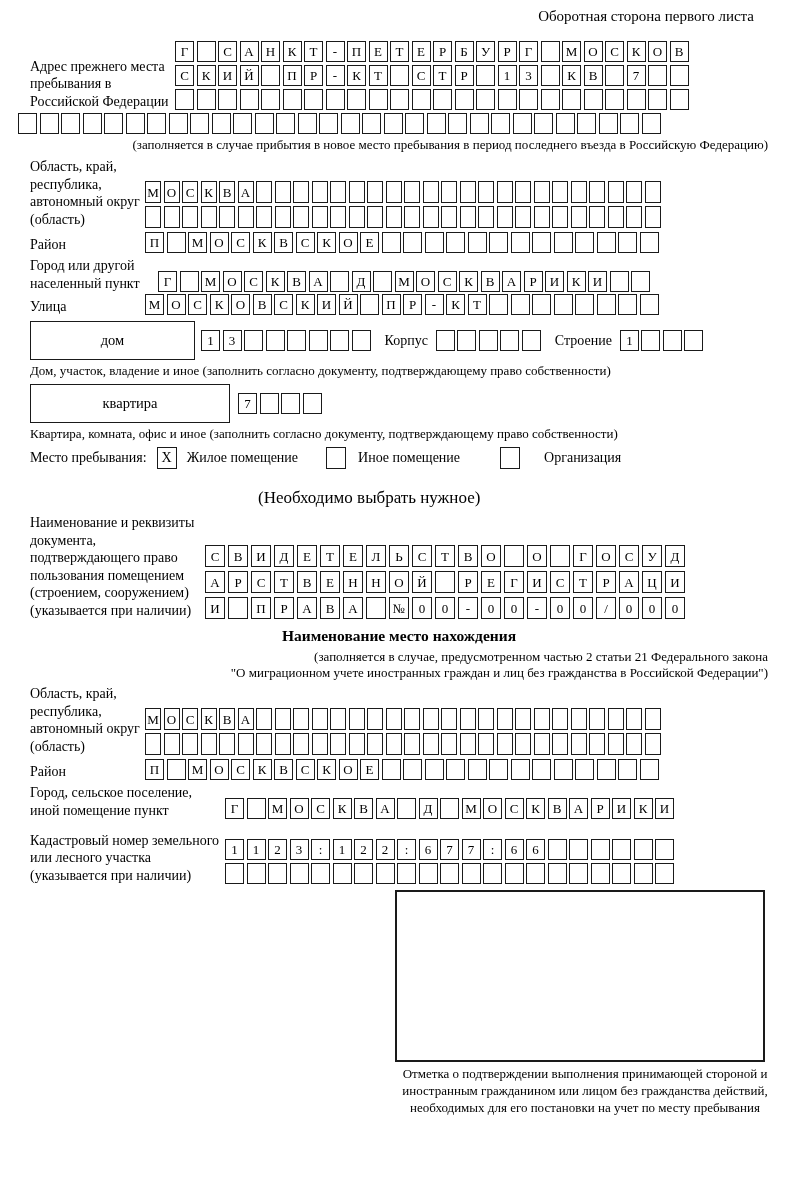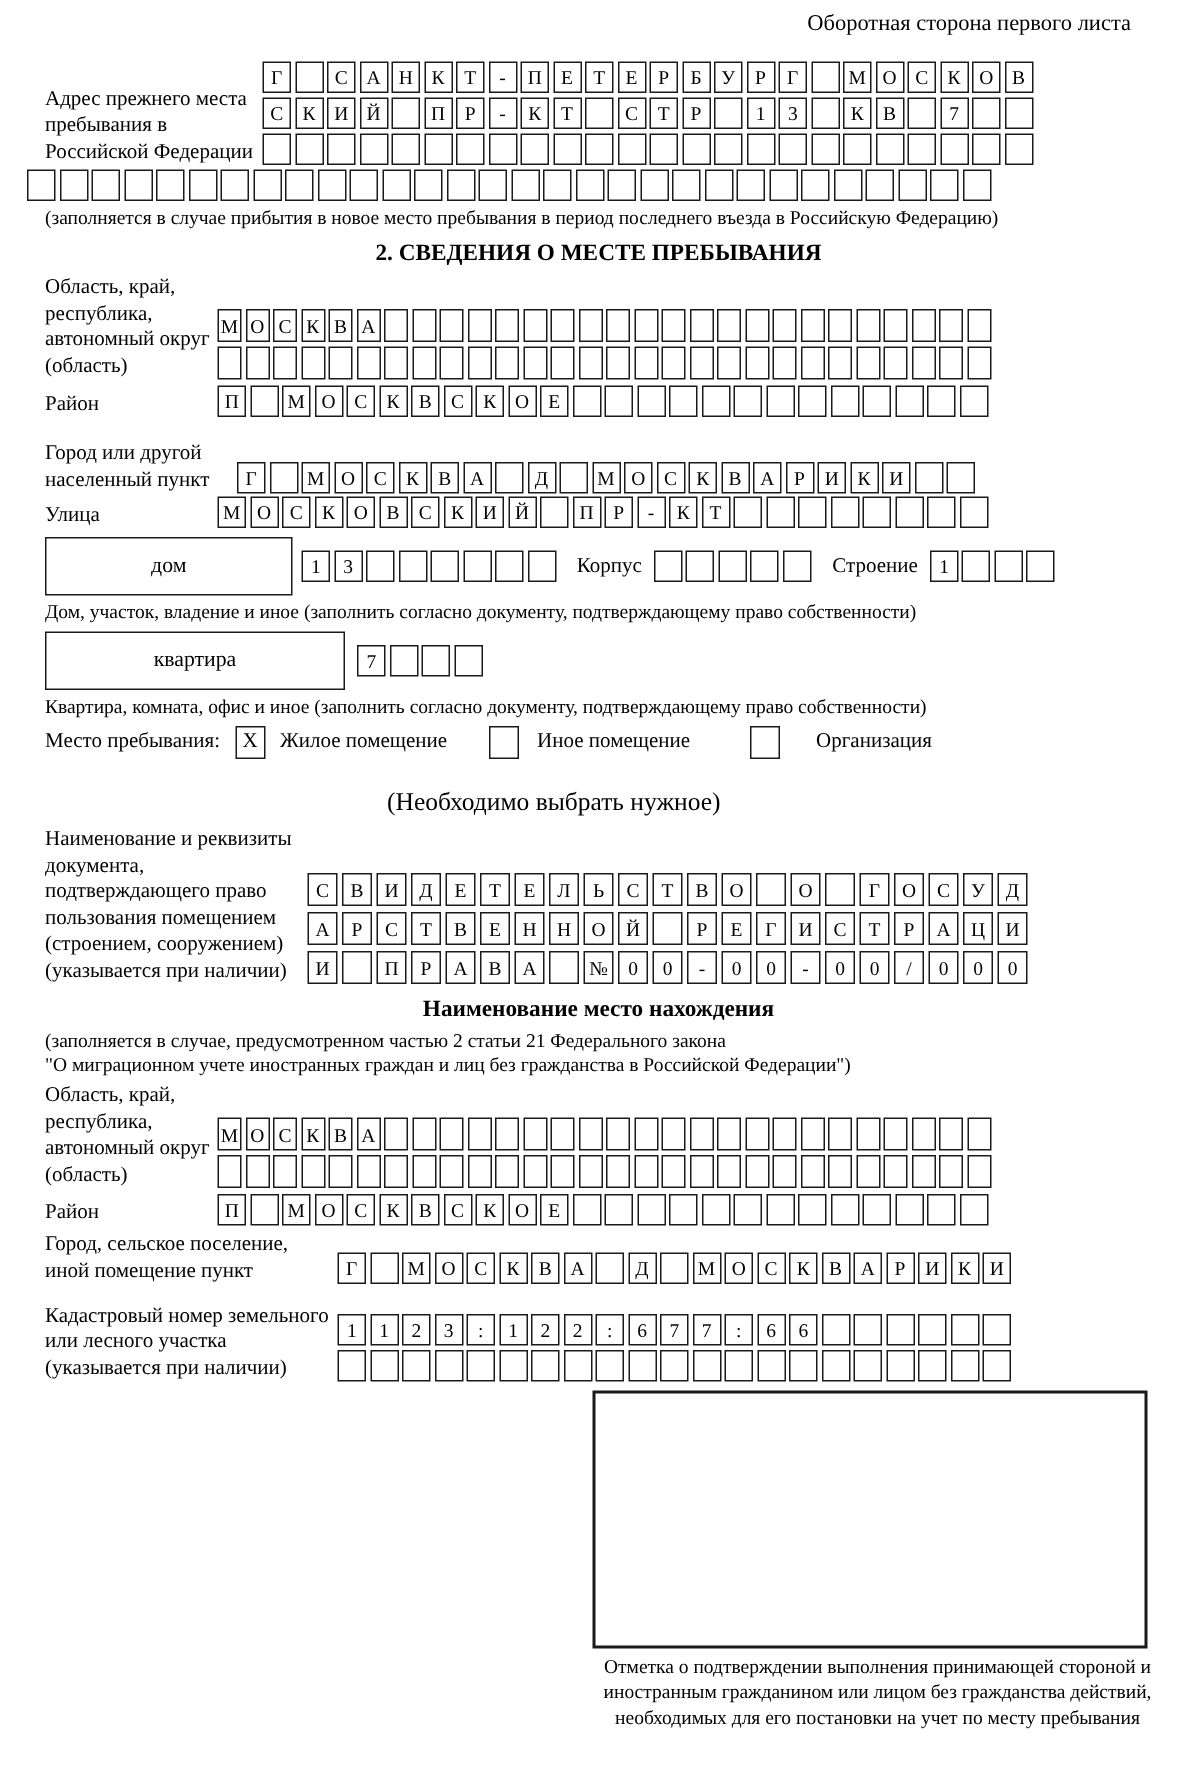--- a/index.html
+++ b/index.html
@@ -9,21 +9,21 @@
   .hdr{text-align:right;font-size:15px;padding-right:14px}
   .frow{display:flex;align-items:flex-end}
   .hrow{display:flex;align-items:center}
   .flabel{font-size:14px;line-height:1.25;flex:0 0 auto}
   .col{display:flex;flex-direction:column;gap:3px}
   .cells{display:flex;gap:2.5px;flex-wrap:nowrap}
   .cells .cell{flex:0 0 auto;width:19px;height:21px;border:1.5px solid #1a1a1a;display:flex;align-items:center;justify-content:center;font-size:13px;line-height:1}
   .cells.narrow .cell{width:16px;height:22px}
   .cells.doc{gap:3px}
   .cells.doc .cell{width:20px;height:22px}
-  .note{font-size:13px;text-align:left}
+  .note{font-size:13px;text-align:right}
   .sec-title{font-size:15.5px;font-weight:bold;text-align:center}
   .wbox{border:1.5px solid #1a1a1a;height:39px;display:flex;align-items:center;justify-content:center;font-size:14.5px;flex:0 0 auto}
   .cap{font-size:13px;margin:3px 0 5px 0}
   .chk{width:20px;height:22px;border:1.5px solid #1a1a1a;display:flex;align-items:center;justify-content:center;font-size:14px;flex:0 0 auto}
   .bigbox{width:370px;height:172px;border:2px solid #1a1a1a;margin-left:365px}
   .confirm{width:420px;margin-left:345px;text-align:center;font-size:13px;line-height:1.28;margin-top:4px}
 </style>
 </head>
 <body>
 
@@ -141,21 +141,20 @@
       <span class="cell"></span>
       <span class="cell"></span>
       <span class="cell"></span>
       <span class="cell"></span>
       <span class="cell"></span>
       <span class="cell"></span>
       <span class="cell"></span>
     </div>
   <div class="note" style="margin-top:3px">(заполняется в случае прибытия в новое место пребывания в период последнего въезда в Российскую Федерацию)</div>
 
-  <div class="sec-title" style="margin-top:7px">2. СВЕДЕНИЯ О МЕСТЕ ПРЕБЫВАНИЯ</div>
 
   <div class="frow" style="margin-top:5px">
     <div class="flabel" style="width:115px">Область, край, республика, автономный округ (область)</div>
     <div class="col">
       <div class="cells narrow">
           <span class="cell">М</span>
           <span class="cell">О</span>
           <span class="cell">С</span>
           <span class="cell">К</span>
           <span class="cell">В</span>
@@ -239,21 +238,21 @@
         <span class="cell"></span>
         <span class="cell"></span>
         <span class="cell"></span>
         <span class="cell"></span>
         <span class="cell"></span>
         <span class="cell"></span>
         <span class="cell"></span>
       </div>
   </div>
 
-  <div class="frow" style="margin-top:16px">
+  <div class="frow" style="margin-top:4px">
     <div class="flabel" style="width:128px">Город или другой населенный пункт</div>
     <div class="cells">
         <span class="cell">Г</span>
         <span class="cell"></span>
         <span class="cell">М</span>
         <span class="cell">О</span>
         <span class="cell">С</span>
         <span class="cell">К</span>
         <span class="cell">В</span>
         <span class="cell">А</span>

